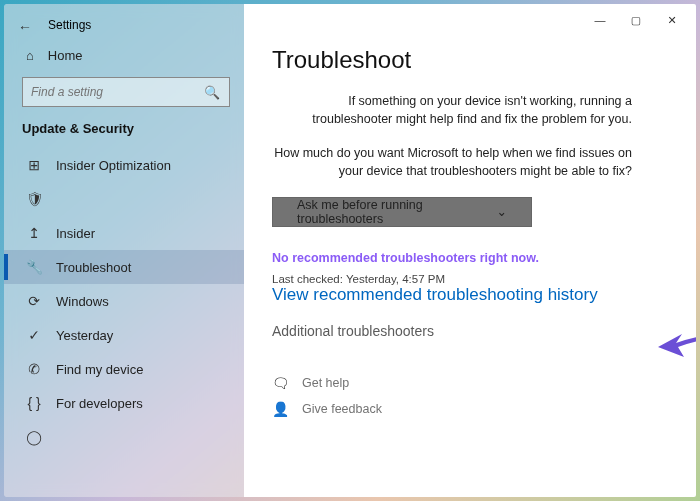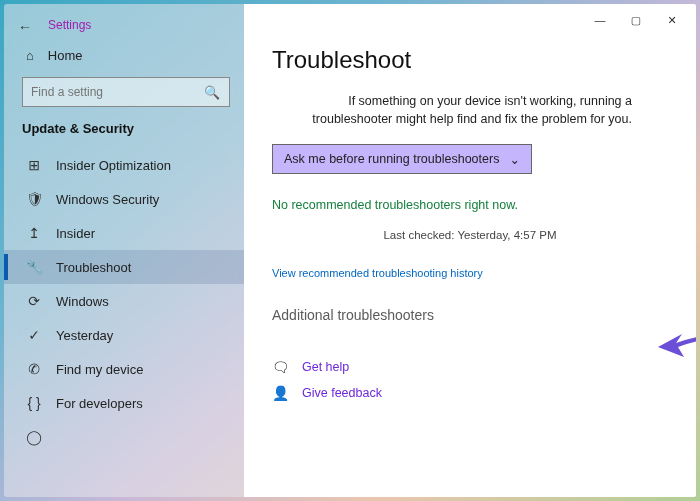--- a/index.html
+++ b/index.html
@@ -24,36 +24,36 @@
     padding-top: 6px;
   }
   .titlebar {
     height: 30px; display:flex; align-items:center;
     padding-left: 8px;
   }
   .back-btn {
     width: 26px; height: 26px; display:flex; align-items:center; justify-content:center;
     font-size: 14px; color:#333; cursor:pointer;
   }
-  .win-title { font-size: 12px; color:#a21caf; margin-left: 10px; }
+  .win-title { font-size: 12px; color:#000000; margin-left: 10px; }
   .home-row {
     display:flex; align-items:center; gap:14px;
     padding: 8px 18px 8px 22px; font-size: 13px; color:#222;
     cursor:pointer;
   }
   .search-wrap { padding: 6px 14px 10px 18px; }
   .search {
     width: 100%; height: 30px;
     background: rgba(255,255,255,0.5);
     border: 1px solid #888;
     display:flex; align-items:center; padding:0 8px;
   }
   .search input {
     flex:1; border:none; background:transparent; outline:none;
-    font-size:12px; color:#555; 
+    font-size:12px; color:#555; font-style: italic;
   }
   .search .sicon { color:#555; font-size:13px; }
   .section-head {
     font-size: 13px; font-weight: 600; color:#111;
     padding: 4px 18px 12px 18px;
   }
   .nav { display:flex; flex-direction:column; }
   .nav-item {
     display:flex; align-items:center; gap:14px;
     padding: 9px 18px 9px 22px;
@@ -76,31 +76,31 @@
   }
   .win-controls div {
     width:36px; height:24px; display:flex; align-items:center; justify-content:center;
     font-size:11px; color:#333; cursor:pointer;
   }
   h1 { font-size: 24px; font-weight:400; color:#111; margin-top: 32px; margin-bottom: 18px; }
   .para { font-size: 12.5px; color:#222; line-height:1.45; margin-bottom: 16px; max-width: 360px; text-align: right; }
   .dropdown {
     width: 260px; height: 30px; border:1px solid #666;
     display:flex; align-items:center; justify-content:space-between;
-    padding: 0 11px; font-size:12.5px; color:#222; cursor:pointer;
-    background:#c4b5fd;
-  }
-  .status1 { font-size:12.5px; color:#15803d; margin-top:24px; }
-  .status2 { font-size:11.5px; color:#444; margin-top:17px;text-align:center; }
-  .link-history { color:#0067c0; font-size:11px; margin-top:26px; cursor:pointer; }
-  .section-sub { font-size:14px; color:#5b5b5b; margin-top:28px; font-weight:400; }
+    padding: 0 24px; font-size:12.5px; color:#222; cursor:pointer;
+    background:#737373;
+  }
+  .status1 { font-size:12.5px; color:#8b5cf6; margin-top:24px;font-weight:bold; }
+  .status2 { font-size:11.5px; color:#444; margin-top:8px; }
+  .link-history { color:#0067c0; font-size:17px; cursor:pointer; }
+  .section-sub { font-size:14px; color:#5b5b5b; margin-top:18px; font-weight:400; }
   .help-links { margin-top: 36px; display:flex; flex-direction:column; gap:10px; }
   .help-link { display:flex; align-items:center; gap:14px; font-size:12.5px; }
   .help-link .hi { width:16px; color:#222; font-size:14px; }
-  .help-link .hl { color:#6d28d9; cursor:pointer; }
+  .help-link .hl { color:#737373; cursor:pointer; }
   .arrow {
     position:absolute; left:410px; top:323px; width:80px; height:34px;
     pointer-events:none;
   }
 </style>
 </head>
 <body>
 
 <div class="window">
 
@@ -126,21 +126,20 @@
 
     <div class="section-head">Update &amp; Security</div>
 
     <div class="nav">
       <div class="nav-item">
         <span class="icon">⊞</span>
         <span>Insider Optimization</span>
       </div>
       <div class="nav-item">
         <span class="icon">🛡</span>
-        <span>Windows Security</span>
       </div>
       <div class="nav-item">
         <span class="icon">↥</span>
         <span>Insider</span>
       </div>
       <div class="nav-item active">
         <span class="icon">🔧</span>
         <span>Troubleshoot</span>
       </div>
       <div class="nav-item">
@@ -174,20 +173,21 @@
           <span>▢</span>
         </div>
       <div>
           <span>✕</span>
         </div>
     </div>
 
     <h1>Troubleshoot</h1>
 
     <p class="para">If something on your device isn't working, running a troubleshooter might help find and fix the problem for you.</p>
+    <p class="para">How much do you want Microsoft to help when we find issues on your device that troubleshooters might be able to fix?</p>
 
     <div class="dropdown">
       <span>Ask me before running troubleshooters</span>
       <span>⌄</span>
     </div>
 
     <div class="status1">No recommended troubleshooters right now.</div>
     <div class="status2">Last checked: Yesterday, 4:57 PM</div>
 
     <div class="link-history">View recommended troubleshooting history</div>

